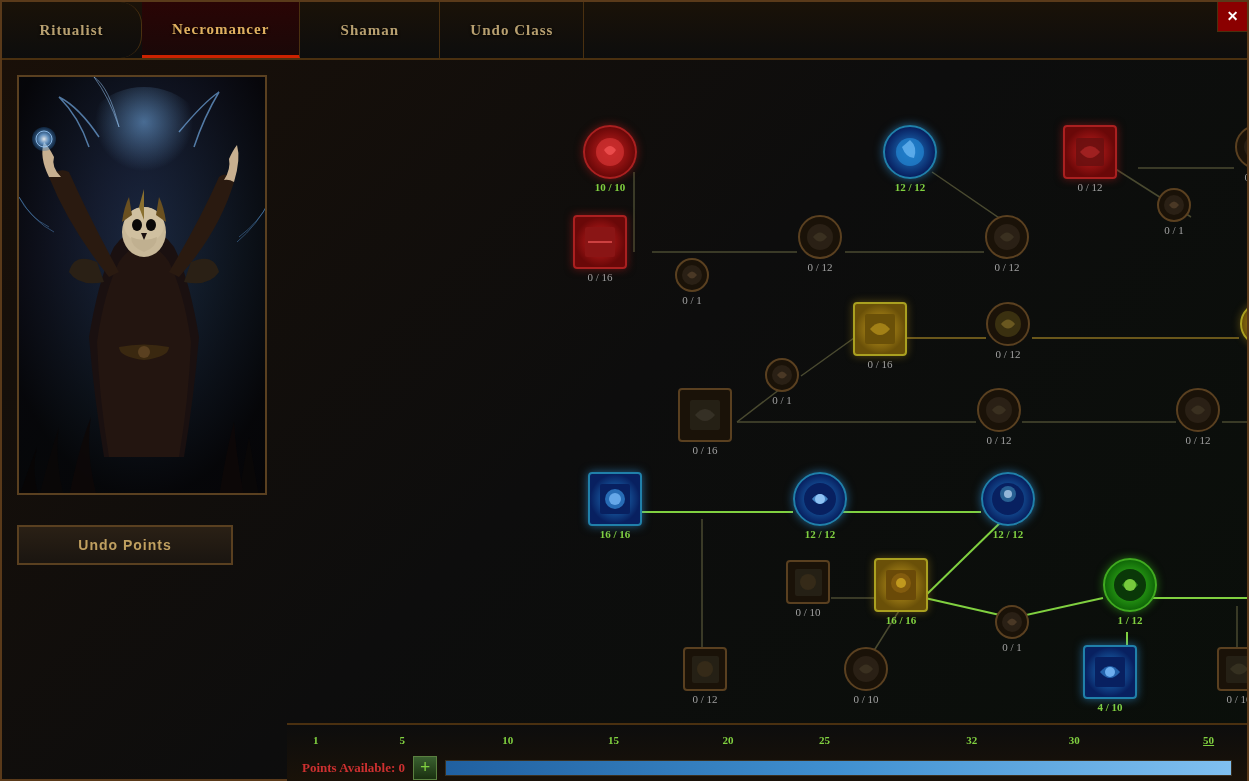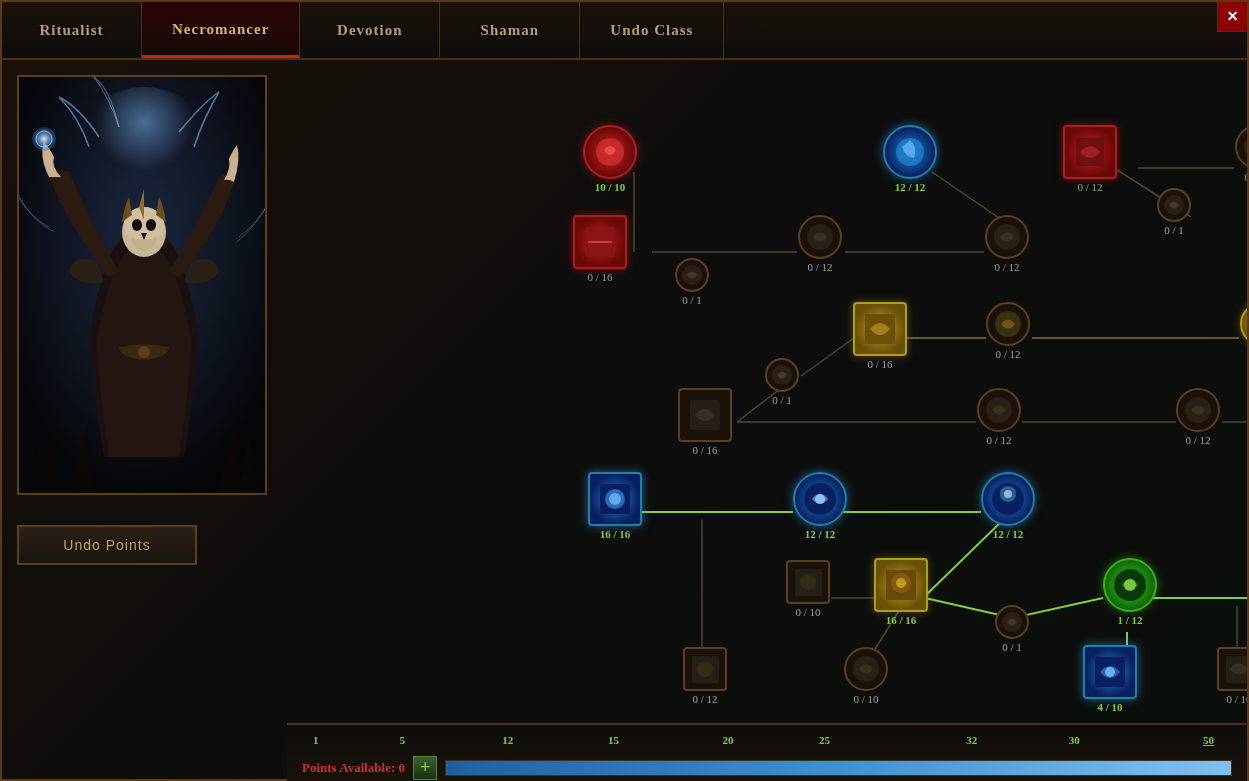--- a/index.html
+++ b/index.html
@@ -41,20 +41,21 @@
       font-weight: bold;
       letter-spacing: 1px;
       position: relative;
       border-right: 1px solid #4a3010;
       min-width: 140px;
       text-shadow: 0 1px 3px #000;
     }
 
     .nav-tab:first-child {
       border-left: none;
+      border-radius: 22px;
     }
 
     .nav-tab.active {
       background: linear-gradient(180deg, #2a0505 0%, #1a0808 100%);
       color: #e0b060;
       border-bottom: 2px solid #cc2200;
     }
 
     .nav-tab.active::after {
       content: '';
@@ -123,27 +124,27 @@
     }
 
     .portrait-bg-glow {
       position: absolute;
       inset: 0;
       background: radial-gradient(ellipse at 50% 30%, rgba(80,140,255,0.15) 0%, transparent 60%);
     }
 
     
     .undo-points-btn {
-      width: 180px;
+      width: 216px;
       padding: 10px 20px;
       background: linear-gradient(180deg, #2a2015 0%, #1a1510 100%);
       border: 2px solid #5a4020;
       color: #c0a060;
       font-size: 14px;
-      font-weight: normal;
+      font-weight: bold;
       text-align: center;
       cursor: pointer;
       letter-spacing: 1px;
       margin-top: 20px;
     }
 
     
     .skill-tree-area {
       flex: 1;
       position: relative;
@@ -321,23 +322,20 @@
 <body>
 
 <div class="main-container">
 
   <div class="top-nav">
     <div class="nav-tab">
       <span>Ritualist</span>
     </div>
     <div class="nav-tab active">
       <span>Necromancer</span>
-    </div>
-    <div class="nav-tab">
-      <span>Devotion</span>
     </div>
     <div class="nav-tab">
       <span>Shaman</span>
     </div>
     <div class="nav-tab">
       <span>Undo Class</span>
     </div>
     <div class="close-btn">✕</div>
   </div>
 
@@ -752,21 +750,21 @@
           <span class="skill-label">0 / 10</span>
         </div>
 
       </div>
 
       <div class="bottom-bar">
 
         <div class="level-markers">
           <span class="level-marker" style="left: 3%;">1</span>
           <span class="level-marker" style="left: 12%;">5</span>
-          <span class="level-marker" style="left: 23%;">12</span>
+          <span class="level-marker" style="left: 23%;">10</span>
           <span class="level-marker" style="left: 34%;">15</span>
           <span class="level-marker" style="left: 45%; margin-left: 9px;">20</span>
           <span class="level-marker" style="left: 56%;">25</span>
           <span class="level-marker" style="left: 68%; margin-left: 32px;">32</span>
           <span class="level-marker" style="left: 82%;">30</span>
           <span class="level-marker" style="left: 96%; text-decoration: underline;">50</span>
         </div>
 
         <div class="progress-bar-row">
           <span class="points-label">Points Available: 0</span>

